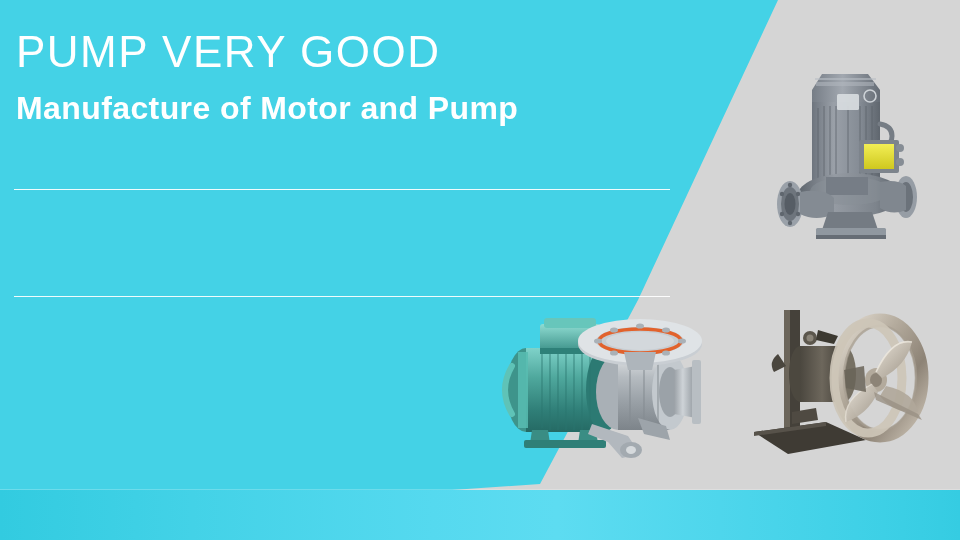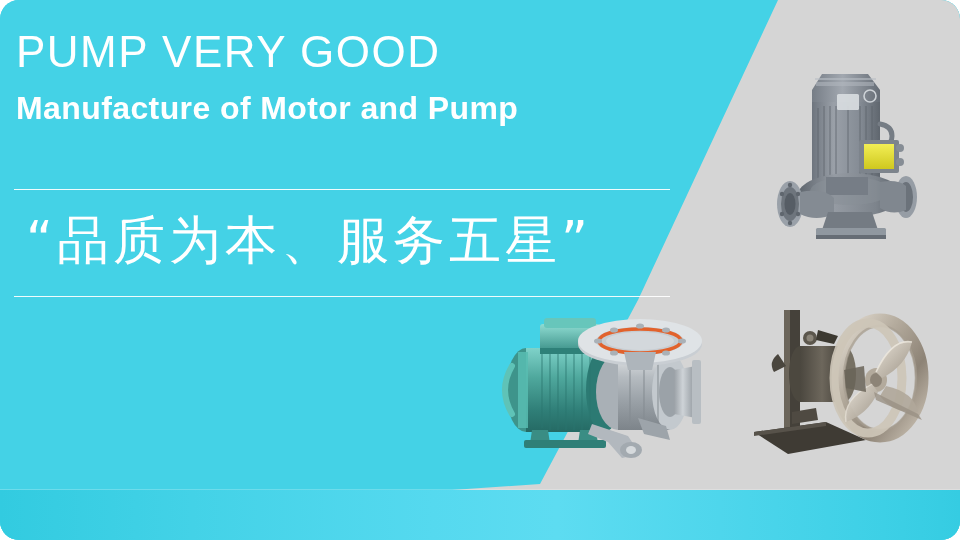--- a/index.html
+++ b/index.html
@@ -8,21 +8,20 @@
     background: #ffffff;
   }
   #banner {
     position: relative;
     width: 960px;
     height: 540px;
     overflow: hidden;
     font-family: "Liberation Sans", "DejaVu Sans", sans-serif;
     background: #44d2e6;
     user-select: none;
-    border-radius: 19px;
   }
 
   
   .bg-cyan {
     position: absolute;
     inset: 0;
     background: #44d2e6;
   }
   .bg-gray-shape {
     position: absolute;
@@ -345,19 +344,18 @@
       <path d="M126 96 L170 118 L174 124 L128 104 Z" fill="#9a9184" opacity="0.8"></path>
     </svg>
   </div>
 
   <div class="text-block">
     <div class="headline">PUMP VERY GOOD</div>
     <div class="subhead">Manufacture of Motor and Pump</div>
   </div>
 
   <div class="rule rule-top"></div>
-  <div class="slogan">“品质为本、服务五星”</div>
   <div class="rule rule-bot"></div>
 
   <div class="band-seam"></div>
   <div class="bottom-band"></div>
 
 </div>
 
 </body></html>

